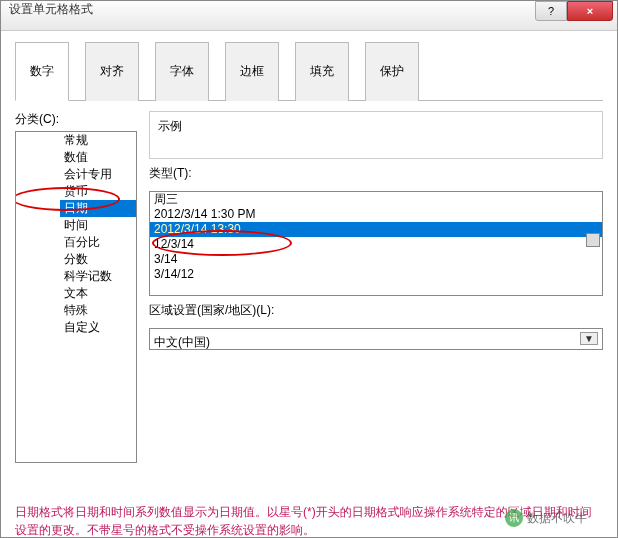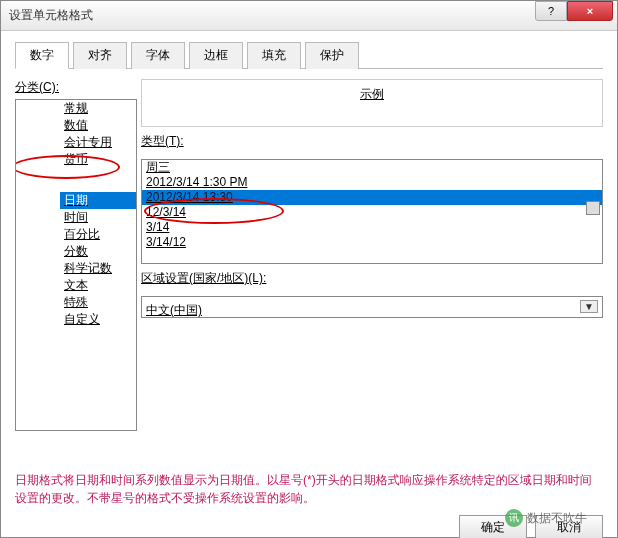--- a/index.html
+++ b/index.html
@@ -16,21 +16,20 @@
       height: 538px;
       background: #fff;
       border: 1px solid #888;
       position: relative;
     }
     .titlebar {
       height: 30px;
       background: linear-gradient(to bottom, #fdfdfd, #e8e8e8);
       border-bottom: 1px solid #ccc;
       display: flex;
-      align-items: center;
       padding: 0 8px;
       position: relative;
     }
     .titlebar-text {
       flex: 1;
       color: #333;
       font-size: 12px;
     }
     .titlebar-buttons {
       display: flex;
@@ -64,39 +63,38 @@
       height: calc(100% - 30px);
       display: flex;
       flex-direction: column;
     }
     .tabs {
       display: flex;
       border-bottom: 1px solid #bbb;
       margin-bottom: 10px;
     }
     .tab {
-      padding: 4px 14px;
+      padding: 20px 14px;
       border: 1px solid #bbb;
       border-bottom: none;
       background: #f0f0f0;
-      margin-right: 4px;
+      margin-right: 16px;
       cursor: pointer;
       position: relative;
       top: 1px;
       text-align: right;
     }
     .tab.active {
       background: #fff;
       border-bottom: 1px solid #fff;
     }
     .main {
       flex: 1;
       display: flex;
-      gap: 4px;
-      text-decoration: underline;
+      gap: 12px;
     }
     .left-col {
       width: 122px;
       display: flex;
       flex-direction: column;
     }
     .label-small { margin-bottom: 3px; }
     .category-list {
       border: 1px solid #888;
       height: 332px;
@@ -106,21 +104,20 @@
       padding-left: 44px;
     }
     .cat-item {
       padding: 1px 4px;
       cursor: pointer;
       line-height: 15px;
     }
     .cat-item.selected {
       background: #0078d7;
       color: #fff;
-      margin-top: 24px;
     }
     .red-ellipse-cat {
       position: absolute;
       left: -4px;
       top: 55px;
       width: 108px;
       height: 24px;
       border: 2px solid #d00;
       border-radius: 50%;
       pointer-events: none;
@@ -132,37 +129,36 @@
       gap: 6px;
     }
     .sample-box {
       border: 1px solid #ccc;
       padding: 4px 8px;
       height: 48px;
       position: relative;
     }
     .sample-box .inner-label {
       padding: 2px 0;
-      text-align: center;
     }
     .type-list {
       border: 1px solid #888;
       background: #fff;
       height: 105px;
       overflow: hidden;
       position: relative;
     }
     .type-item {
       padding: 0px 4px;
       cursor: pointer;
       line-height: 15px;
     }
     .type-item.selected {
       background: #0078d7;
-      color: #0f172a;
+      color: #fef9c3;
     }
     .red-ellipse-type {
       position: absolute;
       left: 2px;
       top: 38px;
       width: 140px;
       height: 26px;
       border: 2px solid #d00;
       border-radius: 50%;
       pointer-events: none;

